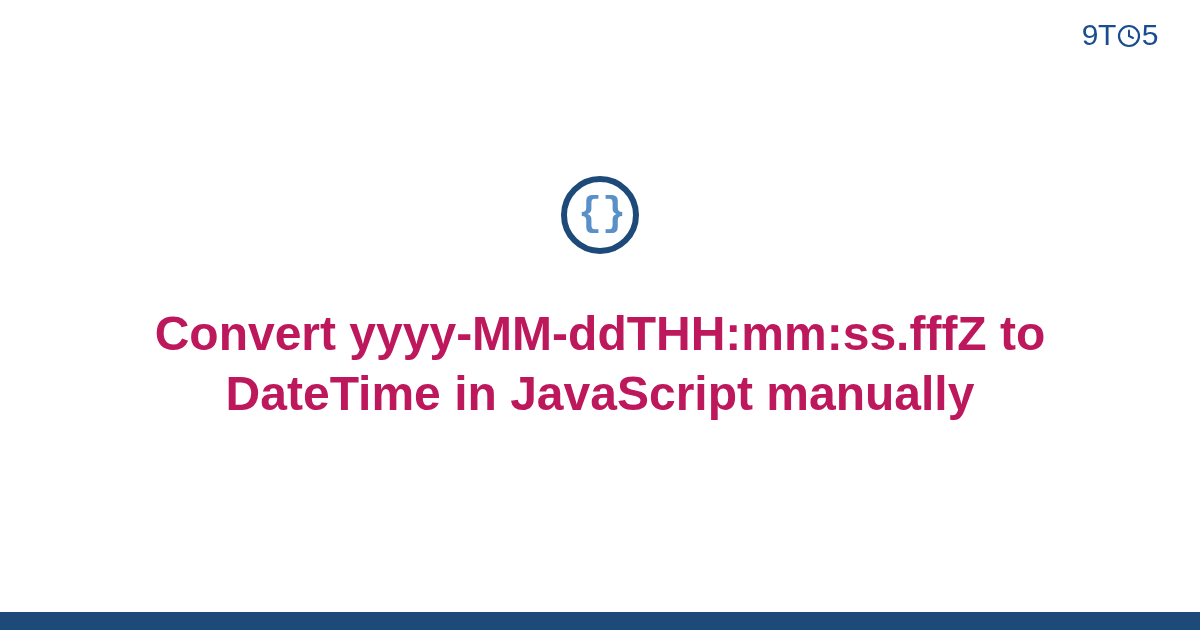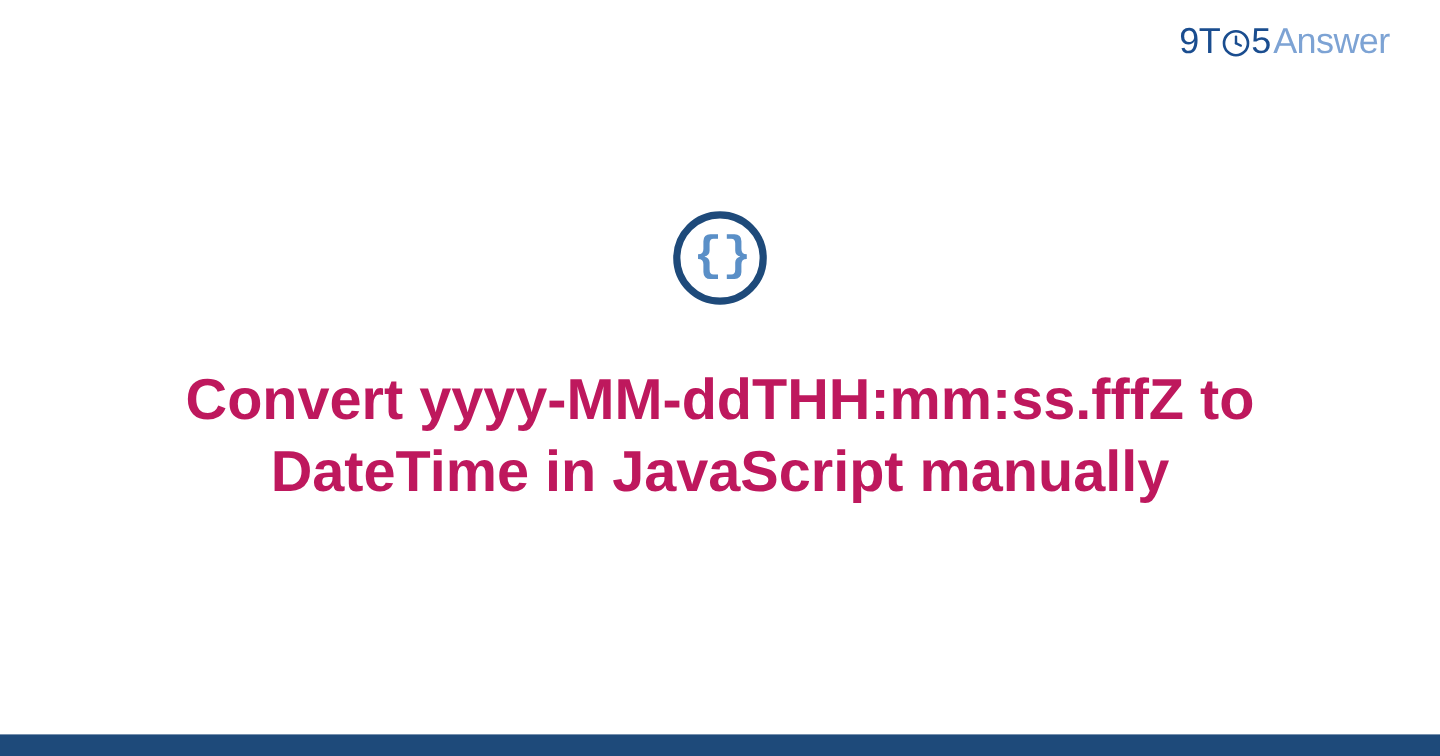--- a/index.html
+++ b/index.html
@@ -108,21 +108,20 @@
   <div class="logo">
     <span class="logo-9t">9T</span>
     <span class="logo-clock">
       <svg viewBox="0 0 24 24" width="24" height="24">
         <circle cx="12" cy="12" r="10" fill="none" stroke="#1a4d8f" stroke-width="2.2"></circle>
         <line x1="12" y1="12" x2="12" y2="6.5" stroke="#1a4d8f" stroke-width="2" stroke-linecap="round"></line>
         <line x1="12" y1="12" x2="16" y2="14" stroke="#1a4d8f" stroke-width="2" stroke-linecap="round"></line>
       </svg>
     </span>
     <span class="logo-5">5</span>
-    <span class="logo-answer">Answer</span>
   </div>
 </div>
 
 <div class="content">
   <div class="category-icon">
     <span class="braces">{ }</span>
   </div>
   <h1 class="title">Convert yyyy-MM-ddTHH:mm:ss.fffZ to DateTime in JavaScript manually</h1>
 </div>
 

